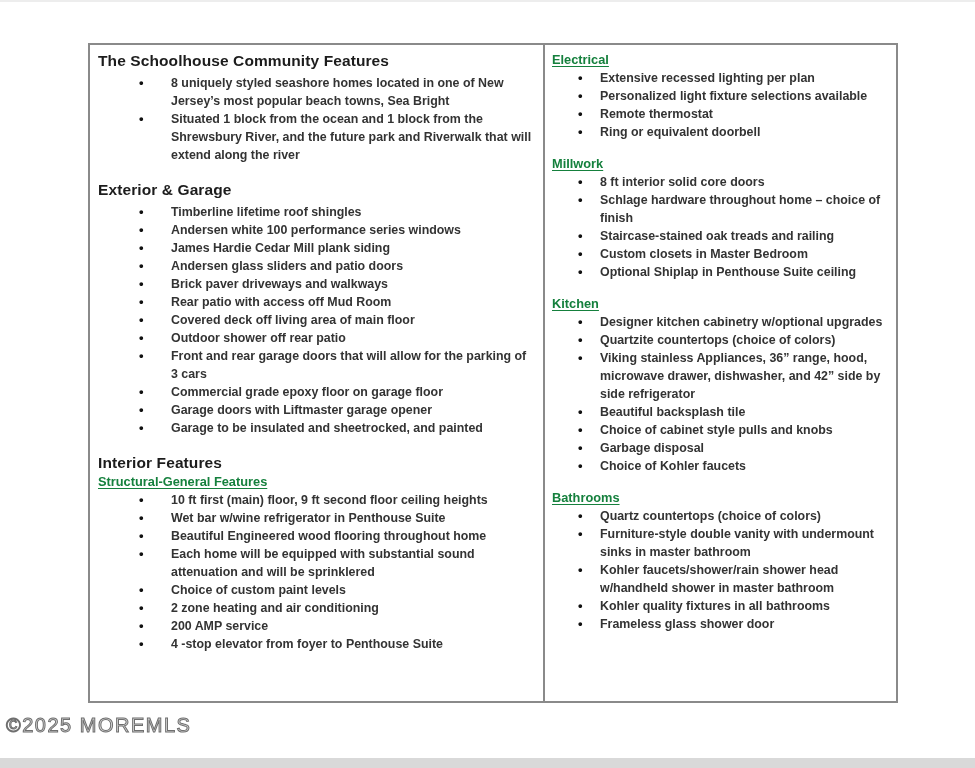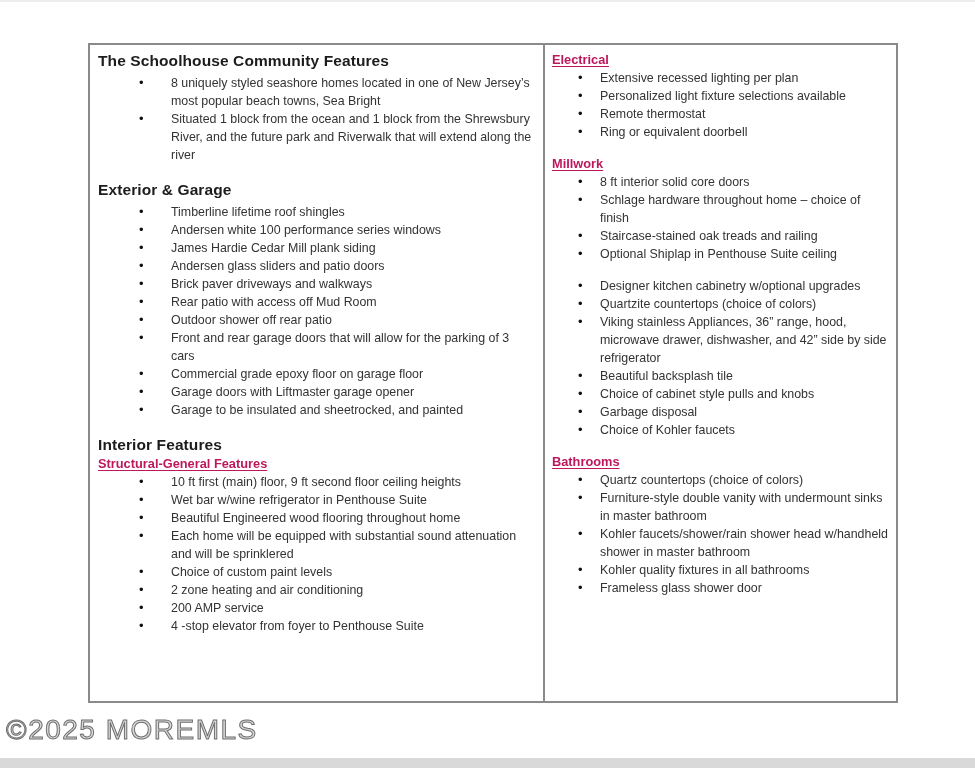--- a/index.html
+++ b/index.html
@@ -51,30 +51,31 @@
     font-weight: bold;
     color: #1c1c1c;
     margin: 0 0 3px 0;
     line-height: 20px;
     letter-spacing: 0.1px;
   }
   .h-lg.tight { margin-bottom: 0; }
   .h-sm {
     font-size: 12.8px;
     font-weight: bold;
-    color: #be185d;
+    color: #15803d;
     margin: 0 0 1px 0;
     line-height: 17px;
     text-decoration: underline;
     text-underline-offset: 2px;
   }
   .list {
     list-style: none;
     margin: 1px 0 0 0;
     padding: 0;
+    font-weight: bold;
   }
   .item {
     position: relative;
     font-size: 12.4px;
     line-height: 18px;
     color: #333333;
     padding-left: 73px;
   }
   .item::before {
     content: "\2022";
@@ -83,21 +84,21 @@
     top: 0;
     color: #111111;
     font-size: 13px;
   }
   .col-right .item { padding-left: 48px; }
   .col-right .item::before { left: 26px; }
   .watermark {
     position: absolute;
     left: 6px;
     top: 714px;
-    font-size: 28px;
+    font-size: 20px;
     font-weight: 500;
     letter-spacing: 1.5px;
     color: #d6d6d6;
     -webkit-text-stroke: 1px #6f6f6f;
     white-space: nowrap;
   }
   .bottom-strip {
     position: absolute;
     left: 0;
     bottom: 0;
@@ -125,20 +126,21 @@
 
     <section class="sec">
       <h1 class="h-lg">Exterior &amp; Garage</h1>
       <ul class="list">
         <li class="item">Timberline lifetime roof shingles</li>
         <li class="item">Andersen white 100 performance series windows</li>
         <li class="item">James Hardie Cedar Mill plank siding</li>
         <li class="item">Andersen glass sliders and patio doors</li>
         <li class="item">Brick paver driveways and walkways</li>
         <li class="item">Rear patio with access off Mud Room</li>
+        <li class="item">Covered deck off living area of main floor</li>
         <li class="item">Outdoor shower off rear patio</li>
         <li class="item">Front and rear garage doors that will allow for the parking of 3 cars</li>
         <li class="item">Commercial grade epoxy floor on garage floor</li>
         <li class="item">Garage doors with Liftmaster garage opener</li>
         <li class="item">Garage to be insulated and sheetrocked, and painted</li>
       </ul>
     </section>
 
     <section class="sec">
       <h1 class="h-lg tight">Interior Features</h1>
@@ -168,25 +170,27 @@
         <li class="item">Ring or equivalent doorbell</li>
       </ul>
     </section>
 
     <section class="sec">
       <h2 class="h-sm">Millwork</h2>
       <ul class="list">
         <li class="item">8 ft interior solid core doors</li>
         <li class="item">Schlage hardware throughout home – choice of finish</li>
         <li class="item">Staircase-stained oak treads and railing</li>
+        <li class="item">Custom closets in Master Bedroom</li>
         <li class="item">Optional Shiplap in Penthouse Suite ceiling</li>
       </ul>
     </section>
 
     <section class="sec">
+      <h2 class="h-sm">Kitchen</h2>
       <ul class="list">
         <li class="item">Designer kitchen cabinetry w/optional upgrades</li>
         <li class="item">Quartzite countertops (choice of colors)</li>
         <li class="item">Viking stainless Appliances, 36” range, hood, microwave drawer, dishwasher, and 42” side by side refrigerator</li>
         <li class="item">Beautiful backsplash tile</li>
         <li class="item">Choice of cabinet style pulls and knobs</li>
         <li class="item">Garbage disposal</li>
         <li class="item">Choice of Kohler faucets</li>
       </ul>
     </section>

